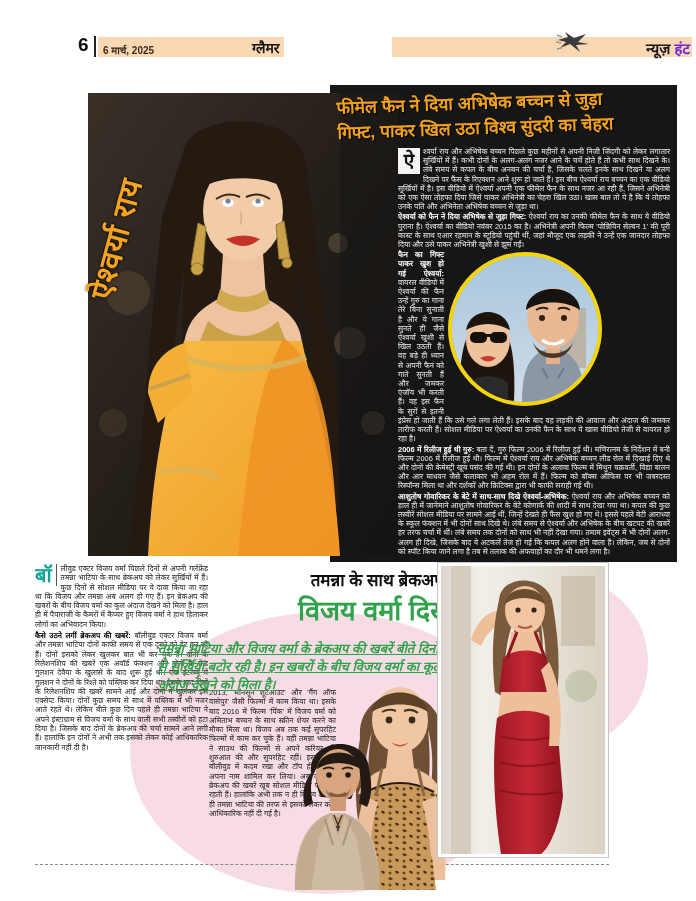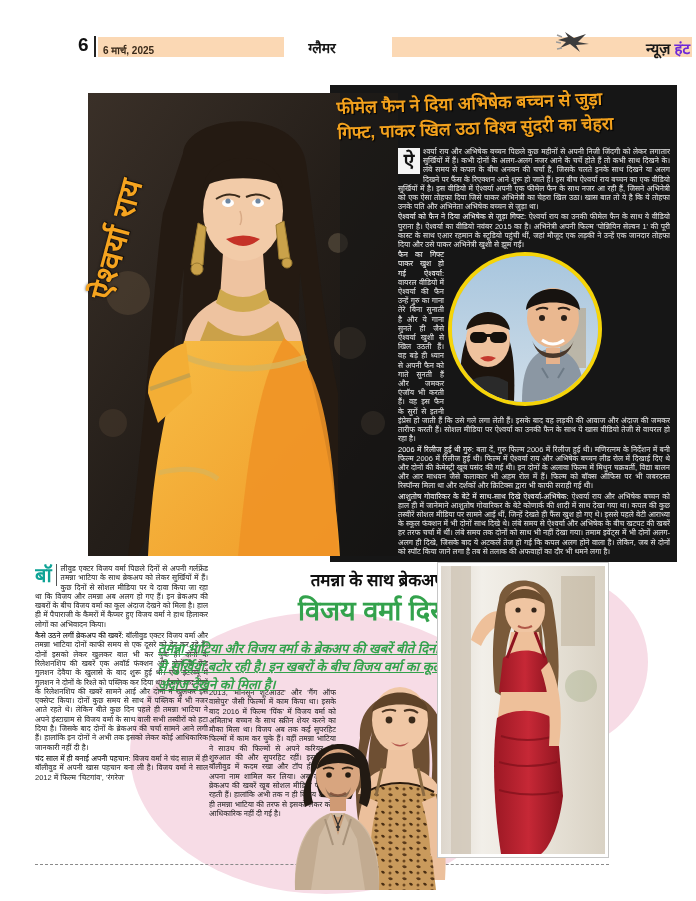--- a/index.html
+++ b/index.html
@@ -6,38 +6,38 @@
   .sheet{position:relative;width:696px;height:901px;background:#ffffff;margin:0 auto;
          font-family:"Liberation Sans",sans-serif;overflow:hidden;}
   
   .hdr{position:absolute;left:0;top:36px;width:696px;height:22px;}
   .pageno{position:absolute;left:78px;top:-2px;font-size:19px;font-weight:bold;color:#101010;}
   .pgdiv{position:absolute;left:94px;top:0;width:2px;height:21px;background:#222;}
   .bar{position:absolute;top:1px;height:20px;background:#fbd8b4;}
   .bar-l{left:98px;width:186px;}
   .bar-r{left:392px;width:300px;}
   .hdate{position:absolute;left:103px;top:7px;font-size:10px;color:#3a2a1a;font-weight:bold;}
-  .hsection{position:absolute;left:252px;top:2px;width:140px;text-align:center;
+  .hsection{position:absolute;left:252px;top:2px;width:140px;
             font-size:14px;font-weight:bold;color:#151515;}
   .brand{position:absolute;right:6px;top:2px;font-size:15px;font-weight:bold;}
   .brand .b1{color:#191919;font-family:Liberation Mono, monospace;} .brand .b2{color:#6d28d9;}
   .bird{position:absolute;right:106px;top:-6px;}
   
   .blackbox{position:absolute;left:330px;top:85px;width:347px;height:477px;background:#161616;}
   .mainphoto{position:absolute;left:88px;top:93px;width:310px;height:463px;}
   .vtag{position:absolute;left:-12px;top:218px;width:255px;text-align:center;
         transform:rotate(-75deg);font-size:30px;font-weight:bold;color:#f6a41f;
         text-shadow:0 0 3px rgba(0,0,0,.75),1px 1px 0 rgba(0,0,0,.5);letter-spacing:1px;}
   .headline{position:absolute;left:337px;top:90px;width:340px;transform:rotate(-2deg);
             font-size:17.5px;line-height:25px;font-weight:bold;color:#f2a11d;
             text-shadow:1px 1px 1px #000;}
   .atext{position:absolute;left:398px;top:147px;width:272px;height:411px;overflow:hidden;
          color:#e9e9e9;font-size:7.5px;line-height:9.2px;text-align:justify;}
   .atext p{margin:0 0 1px 0;}
-  .lead{font-weight:normal;color:#ffffff;}
+  .lead{font-weight:bold;color:#ffffff;}
   .dropcap1{float:left;width:22px;height:26px;background:#f4f4f4;color:#111;font-size:19px;
             font-weight:bold;text-align:center;line-height:26px;margin:1px 3px 1px 0;}
   .circlefloat{float:right;width:222px;height:156px;margin:2px 0 2px 4px;position:relative;}
   .circlephoto{position:absolute;left:0;top:0;width:154px;height:154px;border-radius:50%;
                border:4px solid #f5d40a;overflow:hidden;background:#9db8cd;box-sizing:border-box;}
   
   .pinkA{position:absolute;left:130px;top:612px;width:392px;height:282px;border-radius:50%;background:#f7dce6;}
   .pinkB{position:absolute;left:478px;top:577px;width:170px;height:170px;border-radius:50%;background:#f7dce6;}
   .kicker{position:absolute;left:262px;top:568px;width:372px;text-align:center;
           font-size:17px;font-weight:bold;color:#101010;}
@@ -201,21 +201,20 @@
   <div class="pinkA"></div>
   <div class="pinkB"></div>
 
   <div class="kicker">तमन्ना के साथ ब्रेकअप की खबरों के बीच दिखे</div>
   <div class="bheadline">विजय वर्मा दिखाया कूल अंदाज</div>
   <div class="standfirst">तमन्ना भाटिया और विजय वर्मा के ब्रेकअप की खबरें बीते दिनों से सुर्खियां बटोर रही है। इन खबरों के बीच विजय वर्मा का कूल अंदाज देखने को मिला है।</div>
 
   <div class="bcol col1">
     <p><span class="dropcap2">बॉ</span><span>लीवुड एक्टर विजय वर्मा पिछले दिनों से अपनी गर्लफ्रेंड तमन्ना भाटिया के साथ ब्रेकअप को लेकर सुर्खियों में हैं। कुछ दिनों से सोशल मीडिया पर ये दावा किया जा रहा था कि विजय और तमन्ना अब अलग हो गए हैं। इन ब्रेकअप की खबरों के बीच विजय वर्मा का कूल अंदाज देखने को मिला है। हाल ही में पैपाराजी के कैमरों में कैप्चर हुए विजय वर्मा ने हाथ हिलाकर लोगों का अभिवादन किया।</span></p>
     <p><span class="lead">कैसे उठने लगीं ब्रेकअप की खबरें:</span> <span>बॉलीवुड एक्टर विजय वर्मा और तमन्ना भाटिया दोनों काफी समय से एक दूसरे को डेट कर रहे हैं। दोनों इसको लेकर खुलकर बात भी कर चुके हैं। दोनों के रिलेशनशिप की खबरें एक अवॉर्ड फंक्शन और दोनों के फ्रेंड गुलशन देवैया के खुलासे के बाद शुरू हुई थी। एक इंटरव्यू में गुलशन ने दोनों के रिश्ते को पब्लिक कर दिया था। इसके बाद दोनों के रिलेशनशिप की खबरें सामने आई और दोनों ने खुलकर इसे एक्सेप्ट किया। दोनों कुछ समय से साथ में पब्लिक में भी नजर आते रहते थे। लेकिन बीते कुछ दिन पहले ही तमन्ना भाटिया ने अपने इंस्टाग्राम से विजय वर्मा के साथ वाली सभी तस्वीरों को हटा दिया है। जिसके बाद दोनों के ब्रेकअप की चर्चा सामने आने लगी हैं। हालांकि इन दोनों ने अभी तक इसको लेकर कोई आधिकारिक जानकारी नहीं दी है।</span></p>
-    <p><span class="lead">चंद साल में ही बनाई अपनी पहचान:</span> <span>विजय वर्मा ने चंद साल में ही बॉलीवुड में अपनी खास पहचान बना ली है। विजय वर्मा ने साल 2012 में फिल्म 'चिटगांव', 'रंगरेज'</span></p>
   </div>
 
   <div class="bcol col2">
     <p><span>2013, 'मॉनसून शूटआउट' और 'गैंग ऑफ वासेपुर' जैसी फिल्मों में काम किया था। इसके बाद 2016 में फिल्म 'पिंक' में विजय वर्मा को अमिताभ बच्चन के साथ स्क्रीन शेयर करने का मौका मिला था। विजय अब तक कई सुपरहिट फिल्मों में काम कर चुके हैं। वहीं तमन्ना भाटिया ने साउथ की फिल्मों से अपने करियर की शुरुआत की और सुपरहिट रहीं। इसके बाद बॉलीवुड में कदम रखा और टॉप हीरोइनों में अपना नाम शामिल कर लिया। अब दोनों के ब्रेकअप की खबरें खूब सोशल मीडिया पर छाई रहती हैं। हालांकि अभी तक न ही विजय और न ही तमन्ना भाटिया की तरफ से इसको लेकर कोई आधिकारिक नहीं दी गई है।</span></p>
   </div>
 
   <div class="leopard">
     <svg width="140" height="230" viewBox="0 0 140 230">
       <defs>
         <pattern id="leo" width="14" height="12" patternUnits="userSpaceOnUse">

